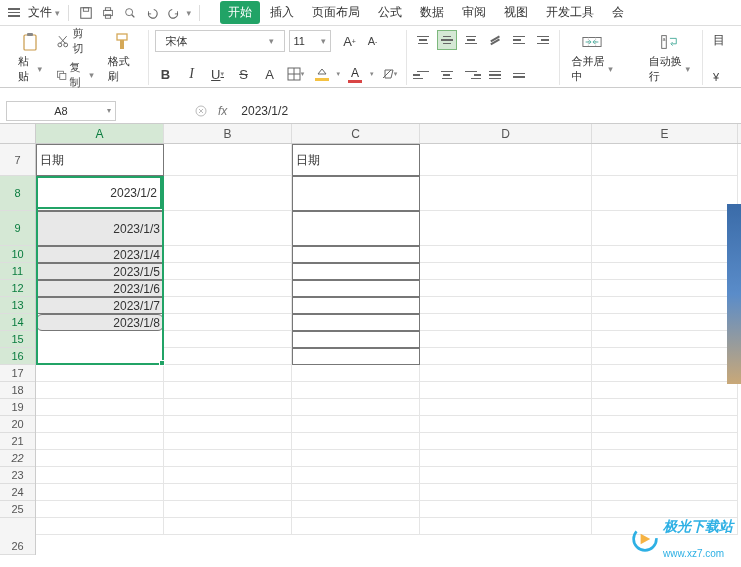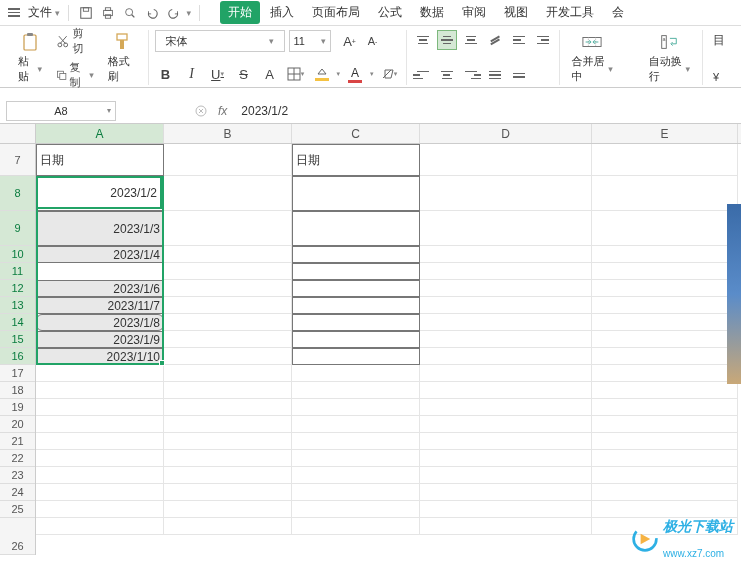--- a/index.html
+++ b/index.html
@@ -366,21 +366,21 @@
       <div class="row-h sel" style="height: 17px;">12</div>
       <div class="row-h sel" style="height: 17px;">13</div>
       <div class="row-h sel" style="height: 17px;">14</div>
       <div class="row-h sel" style="height: 17px;">15</div>
       <div class="row-h sel" style="height: 17px;">16</div>
       <div class="row-h" style="height: 17px;">17</div>
       <div class="row-h" style="height: 17px;">18</div>
       <div class="row-h" style="height: 17px;">19</div>
       <div class="row-h" style="height: 17px;">20</div>
       <div class="row-h" style="height: 17px;">21</div>
-      <div class="row-h" style="height: 17px;">22</div>
+      <div class="row-h" style="height: 17px; font-style: italic;">22</div>
       <div class="row-h" style="height: 17px;">23</div>
       <div class="row-h" style="height: 17px;">24</div>
       <div class="row-h" style="height: 17px;">25</div>
       <div class="row-h" style="height: 17px; margin-top: 20px;">26</div>
     </div>
   <div class="cells" id="cells">
       <div class="cell bordered" style="left: 0px; top: 0px; width: 128px; height: 32px;">日期</div>
       <div class="cell" style="left: 128px; top: 0px; width: 128px; height: 32px;"></div>
       <div class="cell bordered" style="left: 256px; top: 0px; width: 128px; height: 32px;">日期</div>
       <div class="cell" style="left: 384px; top: 0px; width: 172px; height: 32px;"></div>
@@ -393,45 +393,44 @@
       <div class="cell bordered selected right" style="left: 0px; top: 67px; width: 128px; height: 35px;">2023/1/3</div>
       <div class="cell" style="left: 128px; top: 67px; width: 128px; height: 35px;"></div>
       <div class="cell bordered" style="left: 256px; top: 67px; width: 128px; height: 35px;"></div>
       <div class="cell" style="left: 384px; top: 67px; width: 172px; height: 35px;"></div>
       <div class="cell" style="left: 556px; top: 67px; width: 146px; height: 35px;"></div>
       <div class="cell bordered selected right" style="left: 0px; top: 102px; width: 128px; height: 17px;">2023/1/4</div>
       <div class="cell" style="left: 128px; top: 102px; width: 128px; height: 17px;"></div>
       <div class="cell bordered" style="left: 256px; top: 102px; width: 128px; height: 17px;"></div>
       <div class="cell" style="left: 384px; top: 102px; width: 172px; height: 17px;"></div>
       <div class="cell" style="left: 556px; top: 102px; width: 146px; height: 17px;"></div>
+      <div class="cell bordered selected right" style="left: 0px; top: 119px; width: 128px; height: 17px;">2023/1/5</div>
       <div class="cell" style="left: 128px; top: 119px; width: 128px; height: 17px;"></div>
       <div class="cell bordered" style="left: 256px; top: 119px; width: 128px; height: 17px;"></div>
       <div class="cell" style="left: 384px; top: 119px; width: 172px; height: 17px;"></div>
       <div class="cell" style="left: 556px; top: 119px; width: 146px; height: 17px;"></div>
       <div class="cell bordered selected right" style="left: 0px; top: 136px; width: 128px; height: 17px;">2023/1/6</div>
       <div class="cell" style="left: 128px; top: 136px; width: 128px; height: 17px;"></div>
       <div class="cell bordered" style="left: 256px; top: 136px; width: 128px; height: 17px;"></div>
       <div class="cell" style="left: 384px; top: 136px; width: 172px; height: 17px;"></div>
       <div class="cell" style="left: 556px; top: 136px; width: 146px; height: 17px;"></div>
-      <div class="cell bordered selected right" style="left: 0px; top: 153px; width: 128px; height: 17px;">2023/11/7</div>
+      <div class="cell bordered selected right" style="left: 0px; top: 153px; width: 128px; height: 17px;">2023/1/7</div>
       <div class="cell" style="left: 128px; top: 153px; width: 128px; height: 17px;"></div>
       <div class="cell bordered" style="left: 256px; top: 153px; width: 128px; height: 17px;"></div>
       <div class="cell" style="left: 384px; top: 153px; width: 172px; height: 17px;"></div>
       <div class="cell" style="left: 556px; top: 153px; width: 146px; height: 17px;"></div>
       <div class="cell bordered selected right" style="left: 0px; top: 170px; width: 128px; height: 17px; border-radius: 6px;">2023/1/8</div>
       <div class="cell" style="left: 128px; top: 170px; width: 128px; height: 17px;"></div>
       <div class="cell bordered" style="left: 256px; top: 170px; width: 128px; height: 17px;"></div>
       <div class="cell" style="left: 384px; top: 170px; width: 172px; height: 17px;"></div>
       <div class="cell" style="left: 556px; top: 170px; width: 146px; height: 17px;"></div>
-      <div class="cell bordered selected right" style="left: 0px; top: 187px; width: 128px; height: 17px;">2023/1/9</div>
       <div class="cell" style="left: 128px; top: 187px; width: 128px; height: 17px;"></div>
       <div class="cell bordered" style="left: 256px; top: 187px; width: 128px; height: 17px;"></div>
       <div class="cell" style="left: 384px; top: 187px; width: 172px; height: 17px;"></div>
       <div class="cell" style="left: 556px; top: 187px; width: 146px; height: 17px;"></div>
-      <div class="cell bordered selected right" style="left: 0px; top: 204px; width: 128px; height: 17px;">2023/1/10</div>
       <div class="cell" style="left: 128px; top: 204px; width: 128px; height: 17px;"></div>
       <div class="cell bordered" style="left: 256px; top: 204px; width: 128px; height: 17px;"></div>
       <div class="cell" style="left: 384px; top: 204px; width: 172px; height: 17px;"></div>
       <div class="cell" style="left: 556px; top: 204px; width: 146px; height: 17px;"></div>
       <div class="cell right" style="left: 0px; top: 221px; width: 128px; height: 17px;"></div>
       <div class="cell" style="left: 128px; top: 221px; width: 128px; height: 17px;"></div>
       <div class="cell" style="left: 256px; top: 221px; width: 128px; height: 17px;"></div>
       <div class="cell" style="left: 384px; top: 221px; width: 172px; height: 17px;"></div>
       <div class="cell" style="left: 556px; top: 221px; width: 146px; height: 17px;"></div>
       <div class="cell right" style="left: 0px; top: 238px; width: 128px; height: 17px;"></div>

